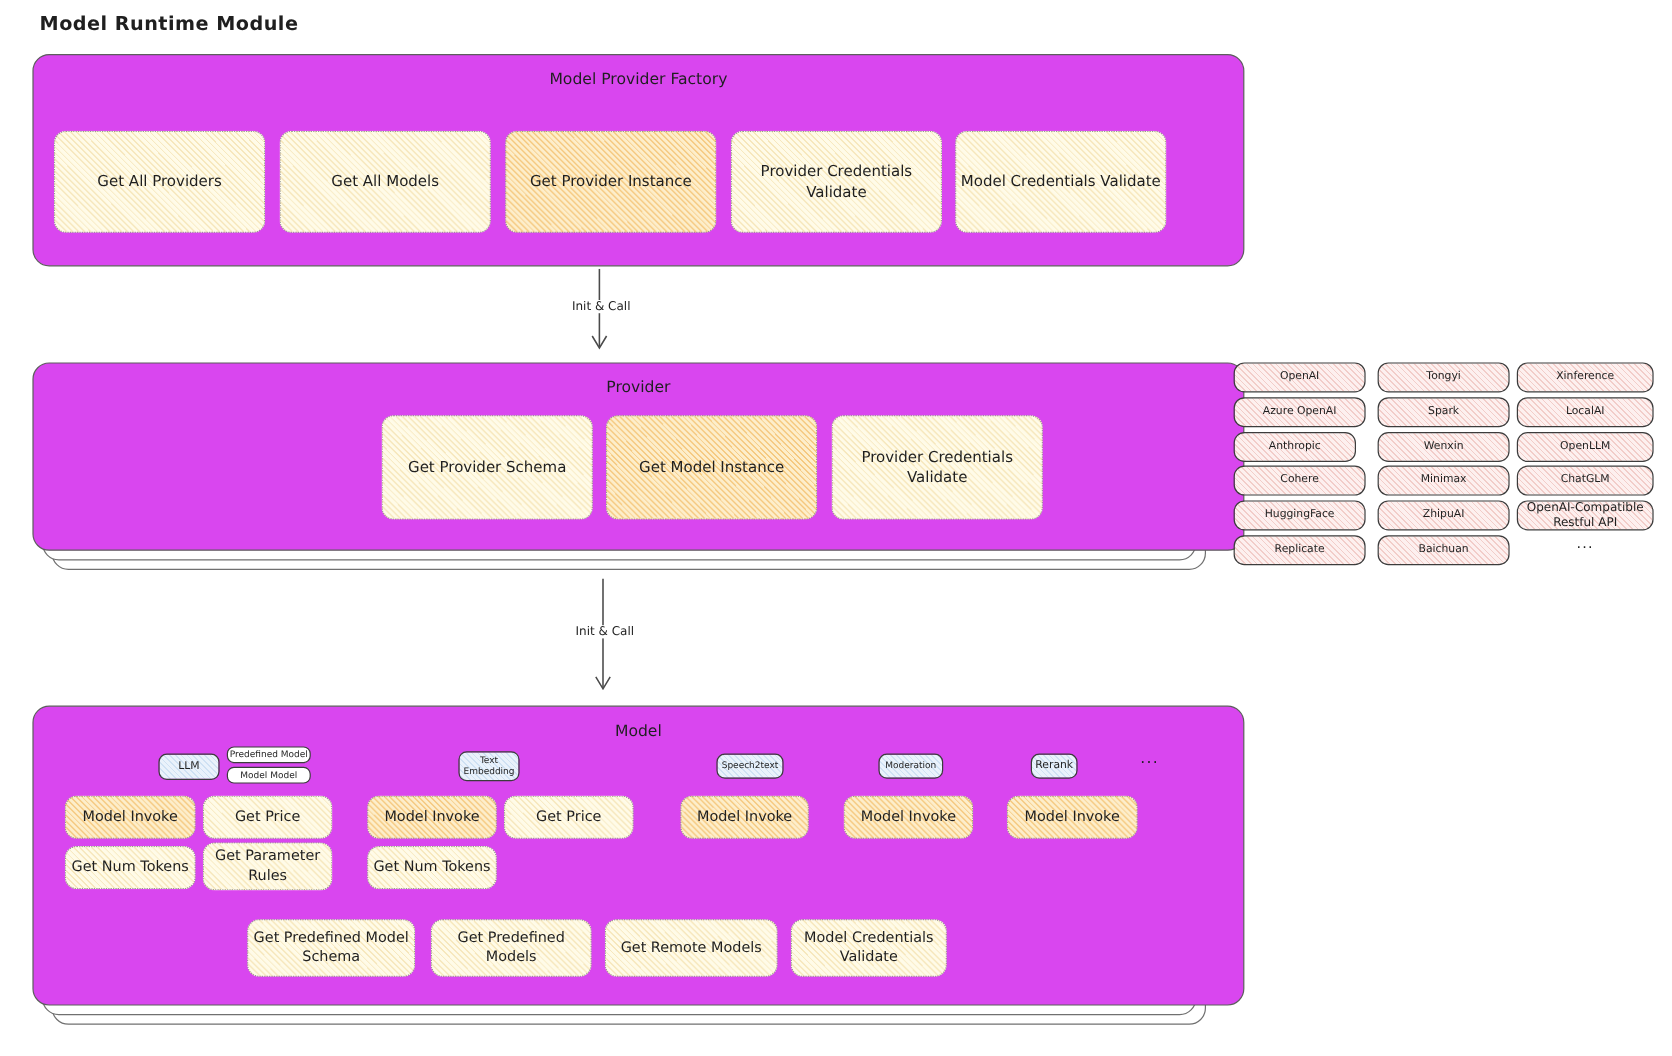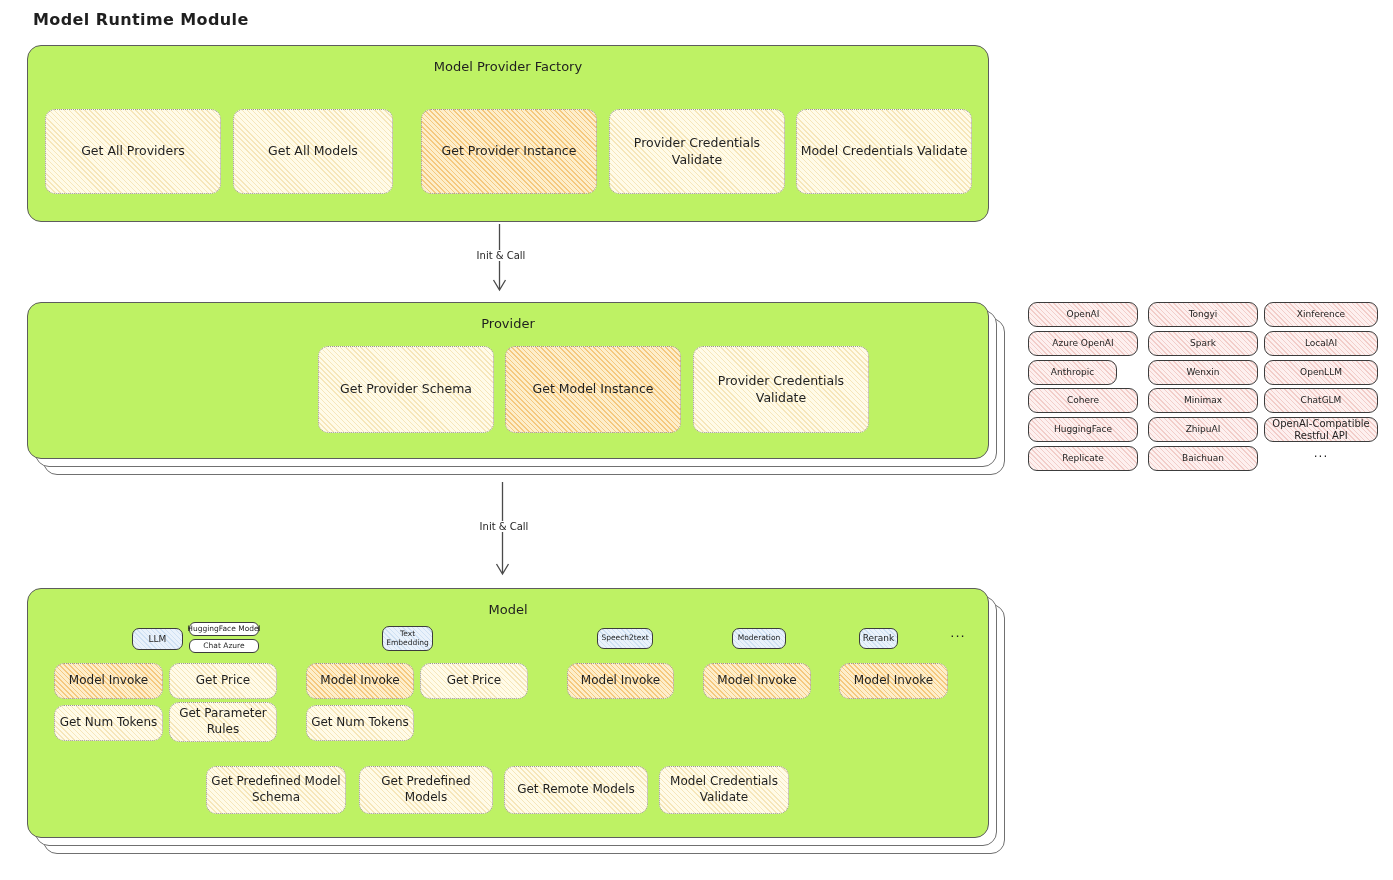--- a/index.html
+++ b/index.html
@@ -1,19 +1,19 @@
 <!DOCTYPE html>
 <html style="--yellow-fill: #fffbe8; --yellow-hatch: #f6e6ba; --orange-fill: #fdeecb; --orange-hatch: #f5c87e; --pink-fill: #fdf0ef; --pink-hatch: #f2cdc9; --blue-fill: #eaf2fb; --blue-hatch: #cfe1f3;"><head>
 <meta charset="utf-8">
 <style>
   html,body{margin:0;padding:0;background:#fff;}
   body{width:1393px;height:880px;font-family:"DejaVu Sans","Liberation Sans",sans-serif;color:#1f1f1f;position:relative;overflow:hidden;}
   #canvas{position:absolute;left:0;top:0;width:1393px;height:880px;border-radius:16px;}
   .page-title{position:absolute;left:33px;top:10px;font-size:16px;font-weight:700;letter-spacing:.4px;}
-  .section{position:absolute;background:#bef264;border:1.6px solid #5d5d5d;border-radius:14px;}
+  .section{position:absolute;background:#d946ef;border:1.6px solid #5d5d5d;border-radius:14px;padding-left:48px;}
   .echo{position:absolute;background:#fff;border:1.4px solid #707070;border-radius:14px;}
   .section-title{position:absolute;top:13px;left:0;right:0;text-align:center;font-size:13px;font-weight:500;}
   .method{position:absolute;display:flex;align-items:center;justify-content:center;text-align:center;
           border:1.6px dotted #979797;border-radius:10px;font-size:12.5px;line-height:1.3;padding:3px;box-sizing:border-box;}
   .method.yellow{background:repeating-linear-gradient(45deg,var(--yellow-fill) 0px,var(--yellow-fill) 2.6px,var(--yellow-hatch) 2.6px,var(--yellow-hatch) 3.6px);}
   .method.orange{background:repeating-linear-gradient(45deg,var(--orange-fill) 0px,var(--orange-fill) 2.3px,var(--orange-hatch) 2.3px,var(--orange-hatch) 3.4px);}
   .pill{position:absolute;display:flex;align-items:center;justify-content:center;text-align:center;
         border:1.4px solid #3c3c3c;box-sizing:border-box;line-height:1.15;background:#fff;}
   .pill.pink{border-radius:9px;font-size:9px;background:repeating-linear-gradient(45deg,var(--pink-fill) 0px,var(--pink-fill) 2.4px,var(--pink-hatch) 2.4px,var(--pink-hatch) 3.4px);}
   .pill.blue{border-radius:7px;font-size:8.5px;background:repeating-linear-gradient(45deg,var(--blue-fill) 0px,var(--blue-fill) 2.4px,var(--blue-hatch) 2.4px,var(--blue-hatch) 3.4px);}
@@ -26,21 +26,21 @@
 </head>
 <body>
 
 <div id="canvas">
 
   <div class="page-title">Model Runtime Module</div>
 
   <div class="section" id="factory" style="left:27px;top:45px;width:960px;height:175px;">
     <div class="section-title">Model Provider Factory</div>
   <div class="method yellow" style="left: 17px; top: 63px; width: 176px; height: 85px;">Get All Providers</div>
-      <div class="method yellow" style="left: 205px; top: 63px; width: 160px; height: 85px;">Get All Models</div>
+      <div class="method yellow" style="left: 205px; top: 63px; width: 176px; height: 85px;">Get All Models</div>
       <div class="method orange" style="left: 393px; top: 63px; width: 176px; height: 85px;">Get Provider Instance</div>
       <div class="method yellow" style="left: 581px; top: 63px; width: 176px; height: 85px;">Provider Credentials Validate</div>
       <div class="method yellow" style="left: 768px; top: 63px; width: 176px; height: 85px;">Model Credentials Validate</div>
     </div>
 
   <svg class="arrow" style="left:489px;top:224px;" width="22" height="74" viewBox="0 0 22 74">
     <line x1="10.5" y1="0" x2="10.5" y2="65"></line>
     <path d="M4.5 56 L10.5 66 L16.5 56"></path>
   </svg>
   <div class="arrow-label" style="left:468px;top:250px;width:62px;">Init &amp; Call</div>
@@ -50,21 +50,21 @@
   <div class="section" id="provider" style="left:27px;top:302px;width:960px;height:155px;">
     <div class="section-title">Provider</div>
       <div class="method yellow" style="left: 290px; top: 43px; width: 176px; height: 87px;">Get Provider Schema</div>
       <div class="method orange" style="left: 477px; top: 43px; width: 176px; height: 87px;">Get Model Instance</div>
       <div class="method yellow" style="left: 665px; top: 43px; width: 176px; height: 87px;">Provider Credentials Validate</div>
     </div>
 
   <div id="provider-grid">
       <div class="pill pink" style="left: 1028px; top: 302px; width: 110px; height: 25px; font-size: 9px;">OpenAI</div>
       <div class="pill pink" style="left: 1028px; top: 331px; width: 110px; height: 25px; font-size: 9px;">Azure OpenAI</div>
-      <div class="pill pink" style="left: 1028px; top: 360px; width: 89px; height: 25px; font-size: 9px;">Anthropic</div>
+      <div class="pill pink" style="left: 1028px; top: 360px; width: 102px; height: 25px; font-size: 9px;">Anthropic</div>
       <div class="pill pink" style="left: 1028px; top: 388px; width: 110px; height: 25px; font-size: 9px;">Cohere</div>
       <div class="pill pink" style="left: 1028px; top: 417px; width: 110px; height: 25px; font-size: 9px;">HuggingFace</div>
       <div class="pill pink" style="left: 1028px; top: 446px; width: 110px; height: 25px; font-size: 9px;">Replicate</div>
       <div class="pill pink" style="left: 1148px; top: 302px; width: 110px; height: 25px; font-size: 9px;">Tongyi</div>
       <div class="pill pink" style="left: 1148px; top: 331px; width: 110px; height: 25px; font-size: 9px;">Spark</div>
       <div class="pill pink" style="left: 1148px; top: 360px; width: 110px; height: 25px; font-size: 9px;">Wenxin</div>
       <div class="pill pink" style="left: 1148px; top: 388px; width: 110px; height: 25px; font-size: 9px;">Minimax</div>
       <div class="pill pink" style="left: 1148px; top: 417px; width: 110px; height: 25px; font-size: 9px;">ZhipuAI</div>
       <div class="pill pink" style="left: 1148px; top: 446px; width: 110px; height: 25px; font-size: 9px;">Baichuan</div>
       <div class="pill pink" style="left: 1264px; top: 302px; width: 114px; height: 25px; font-size: 9px;">Xinference</div>
@@ -80,22 +80,22 @@
     <path d="M4.5 82 L10.5 92 L16.5 82"></path>
   </svg>
   <div class="arrow-label" style="left:471px;top:521px;width:62px;">Init &amp; Call</div>
 
   <div class="echo" style="left:43px;top:604px;width:960px;height:248px;"></div>
   <div class="echo" style="left:35px;top:596px;width:960px;height:248px;"></div>
   <div class="section" id="model" style="left:27px;top:588px;width:960px;height:248px;">
     <div class="section-title">Model</div>
     <div class="dots" style="left:905px;top:36px;width:50px;">...</div>
   <div class="pill blue" style="left: 104px; top: 39px; width: 51px; height: 22px; font-size: 9px;">LLM</div>
-      <div class="pill white" style="left: 161px; top: 33px; width: 70px; height: 14px; font-size: 7.5px;">HuggingFace Model</div>
-      <div class="pill white" style="left: 161px; top: 50px; width: 70px; height: 14px; font-size: 7.5px;">Chat Azure</div>
+      <div class="pill white" style="left: 161px; top: 33px; width: 70px; height: 14px; font-size: 7.5px;">Predefined Model</div>
+      <div class="pill white" style="left: 161px; top: 50px; width: 70px; height: 14px; font-size: 7.5px;">Model Model</div>
       <div class="pill blue" style="left: 354px; top: 37px; width: 51px; height: 25px; font-size: 7.5px;">Text Embedding</div>
       <div class="pill blue" style="left: 569px; top: 39px; width: 56px; height: 21px; font-size: 7.5px;">Speech2text</div>
       <div class="pill blue" style="left: 704px; top: 39px; width: 54px; height: 21px; font-size: 7.5px;">Moderation</div>
       <div class="pill blue" style="left: 831px; top: 39px; width: 39px; height: 21px; font-size: 9px;">Rerank</div>
       <div class="method orange" style="left: 26px; top: 74px; width: 109px; height: 36px; font-size: 12px;">Model Invoke</div>
       <div class="method yellow" style="left: 141px; top: 74px; width: 108px; height: 36px; font-size: 12px;">Get Price</div>
       <div class="method orange" style="left: 278px; top: 74px; width: 108px; height: 36px; font-size: 12px;">Model Invoke</div>
       <div class="method yellow" style="left: 392px; top: 74px; width: 108px; height: 36px; font-size: 12px;">Get Price</div>
       <div class="method orange" style="left: 539px; top: 74px; width: 107px; height: 36px; font-size: 12px;">Model Invoke</div>
       <div class="method orange" style="left: 675px; top: 74px; width: 108px; height: 36px; font-size: 12px;">Model Invoke</div>

